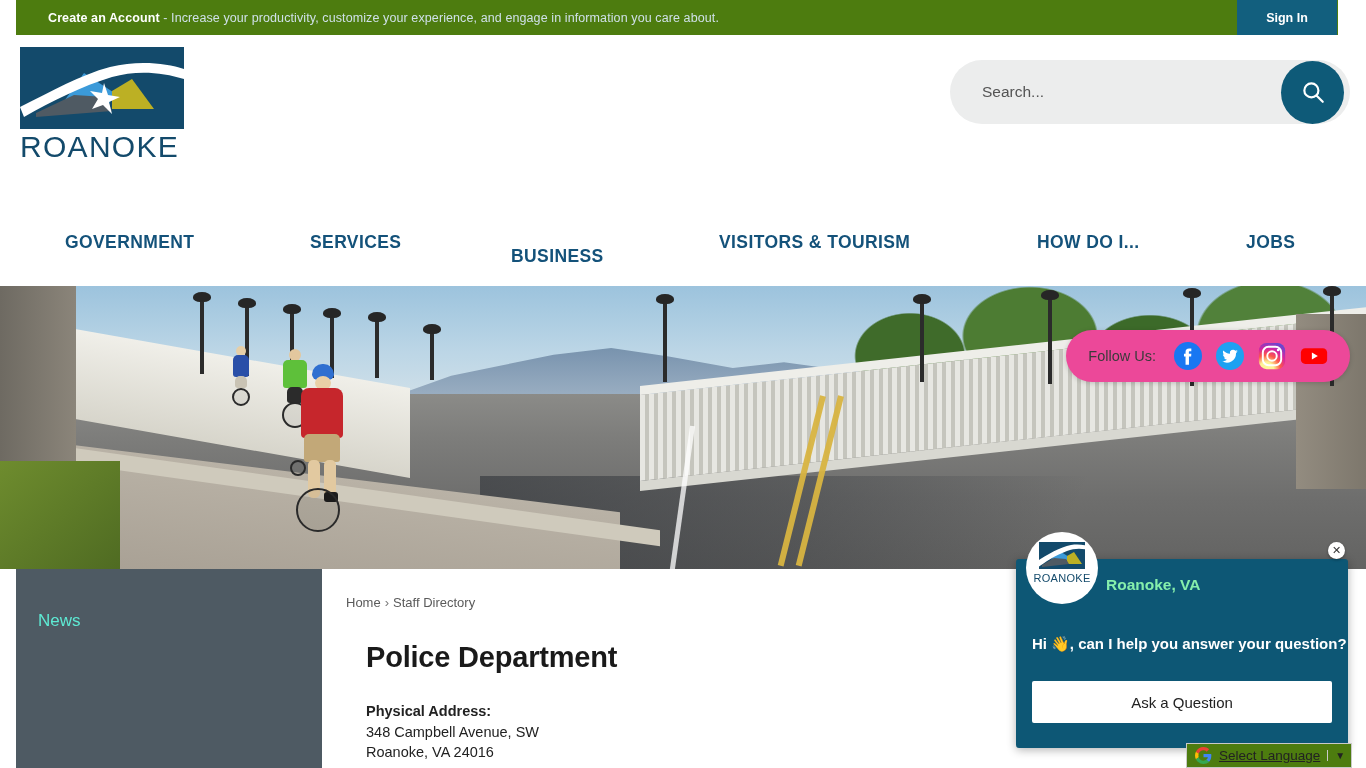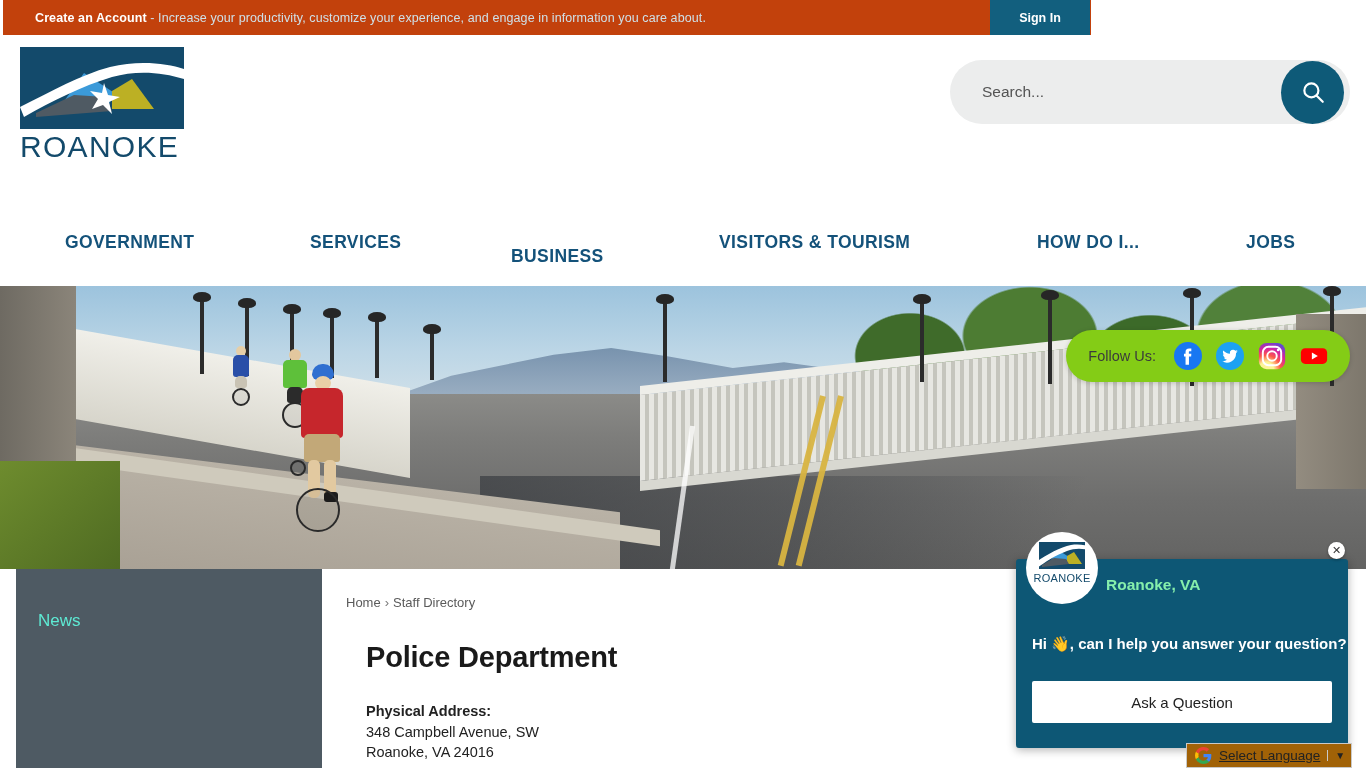--- a/index.html
+++ b/index.html
@@ -6,23 +6,23 @@
   * { box-sizing: border-box; margin: 0; padding: 0; }
   html, body {
     width: 1366px; height: 768px;
     overflow: hidden;
     background: #ffffff;
     font-family: "Liberation Sans", sans-serif;
   }
 
   
   .topbar {
-    position: absolute; top: 0; left: 3px;
-    width: 1088px; height: 35px;
-    background: #c2410c;
+    position: absolute; top: 0; left: 16px;
+    width: 1322px; height: 35px;
+    background: #4d7c0f;
     display: flex; align-items: center;
   }
   .topbar-msg {
     margin-left: 32px;
     font-size: 12.5px;
     color: #cfe0e8;
     white-space: nowrap;
     letter-spacing: .1px;
   }
   .topbar-msg b { color: #ffffff; font-weight: bold; }
@@ -214,21 +214,21 @@
   .cy-head { position: absolute; border-radius: 50%; }
   .cy-wheel {
     position: absolute; border: 2px solid #2a2a2a; border-radius: 50%;
     background: rgba(0,0,0,.05);
   }
 
   
   .follow {
     position: absolute; top: 330px; right: 16px;
     height: 52px; padding: 0 22px;
-    background: #84cc16;
+    background: #ec4899;
     border-radius: 26px;
     display: flex; align-items: center; gap: 14px;
     box-shadow: 0 1px 5px rgba(0,0,0,.18);
   }
   .follow-label { font-size: 14.5px; color: #3b3b3b; margin-right: 4px; }
   .sicon { width: 28px; height: 28px; cursor: pointer; display:block; }
 
   
   .content { position: absolute; top: 569px; left: 0; width: 1366px; height: 199px; background:#fff; }
   .sidebar {
@@ -295,21 +295,21 @@
     display: flex; align-items: center; justify-content: center;
     font-size: 11px; color: #333; cursor: pointer;
     box-shadow: 0 1px 3px rgba(0,0,0,.35);
     line-height: 1;
   }
 
   
   .gtrans {
     position: absolute; left: 1186px; top: 743px;
     height: 25px;
-    background: #a16207;
+    background: #4d7c0f;
     border: 1px solid #c9c9c9;
     display: flex; align-items: center; gap: 7px;
     padding: 0 6px 0 8px;
   }
   .gtrans-label {
     font-size: 13.5px; color: #222;
     text-decoration: underline; cursor: pointer;
     white-space: nowrap;
   }
   .gtrans-caret {

